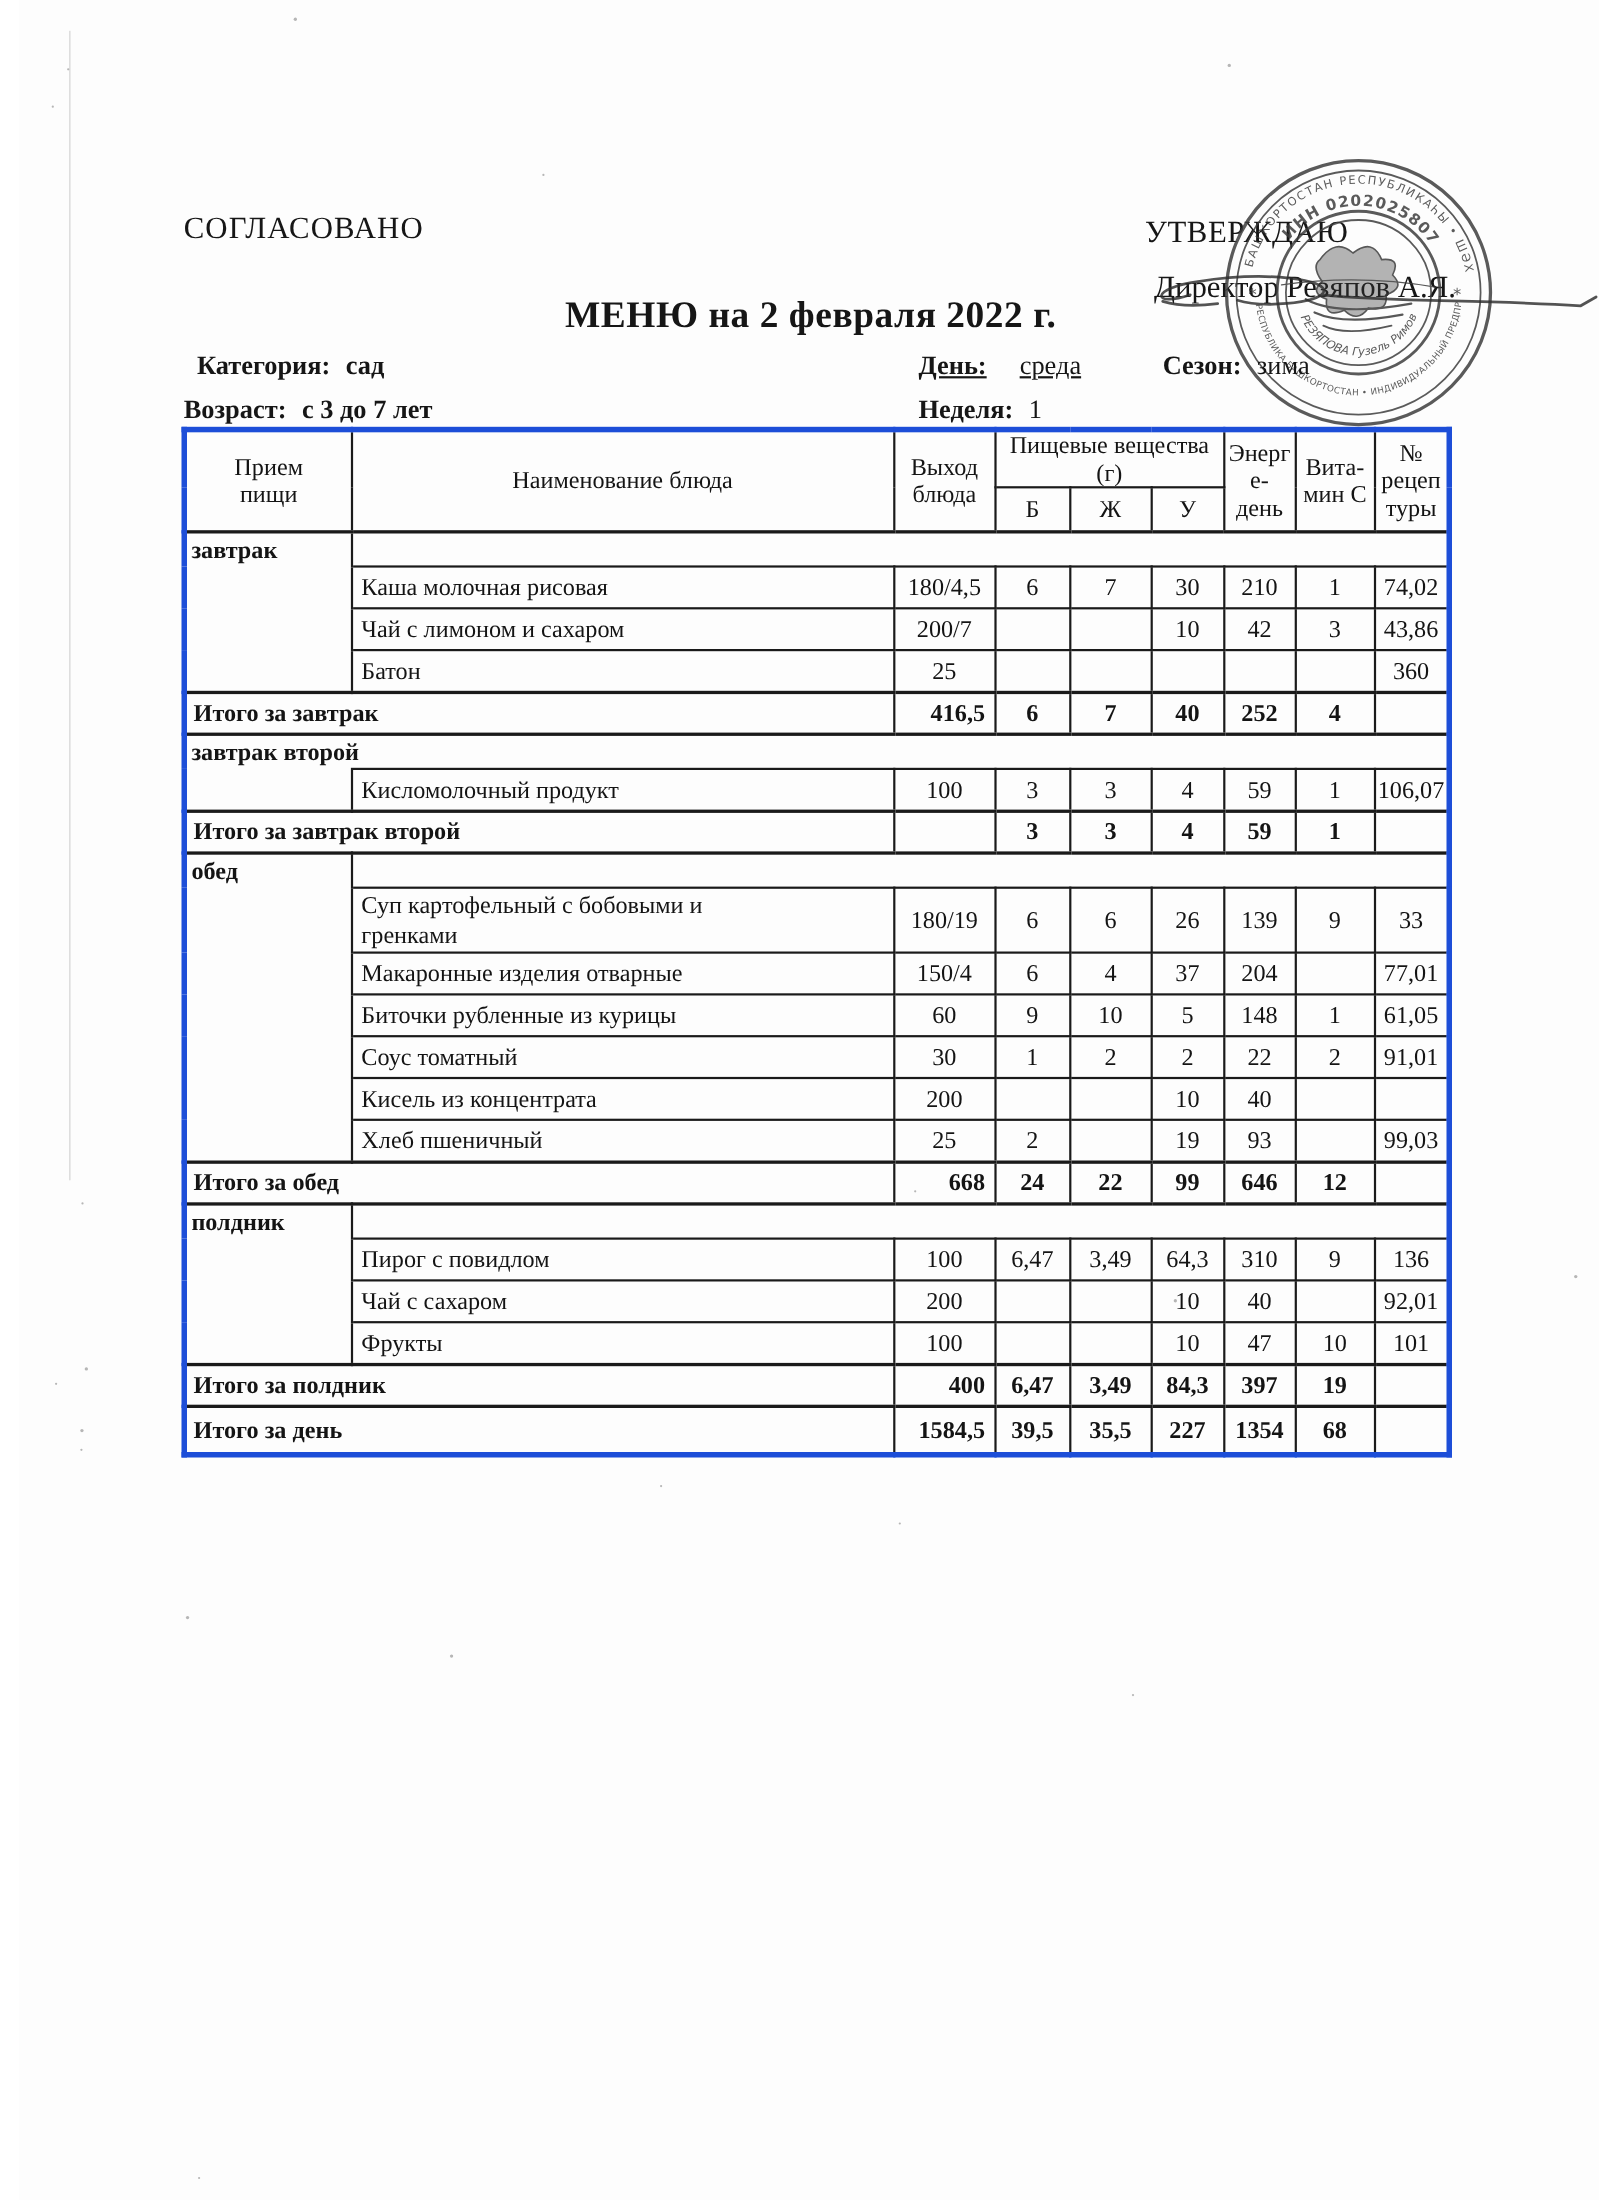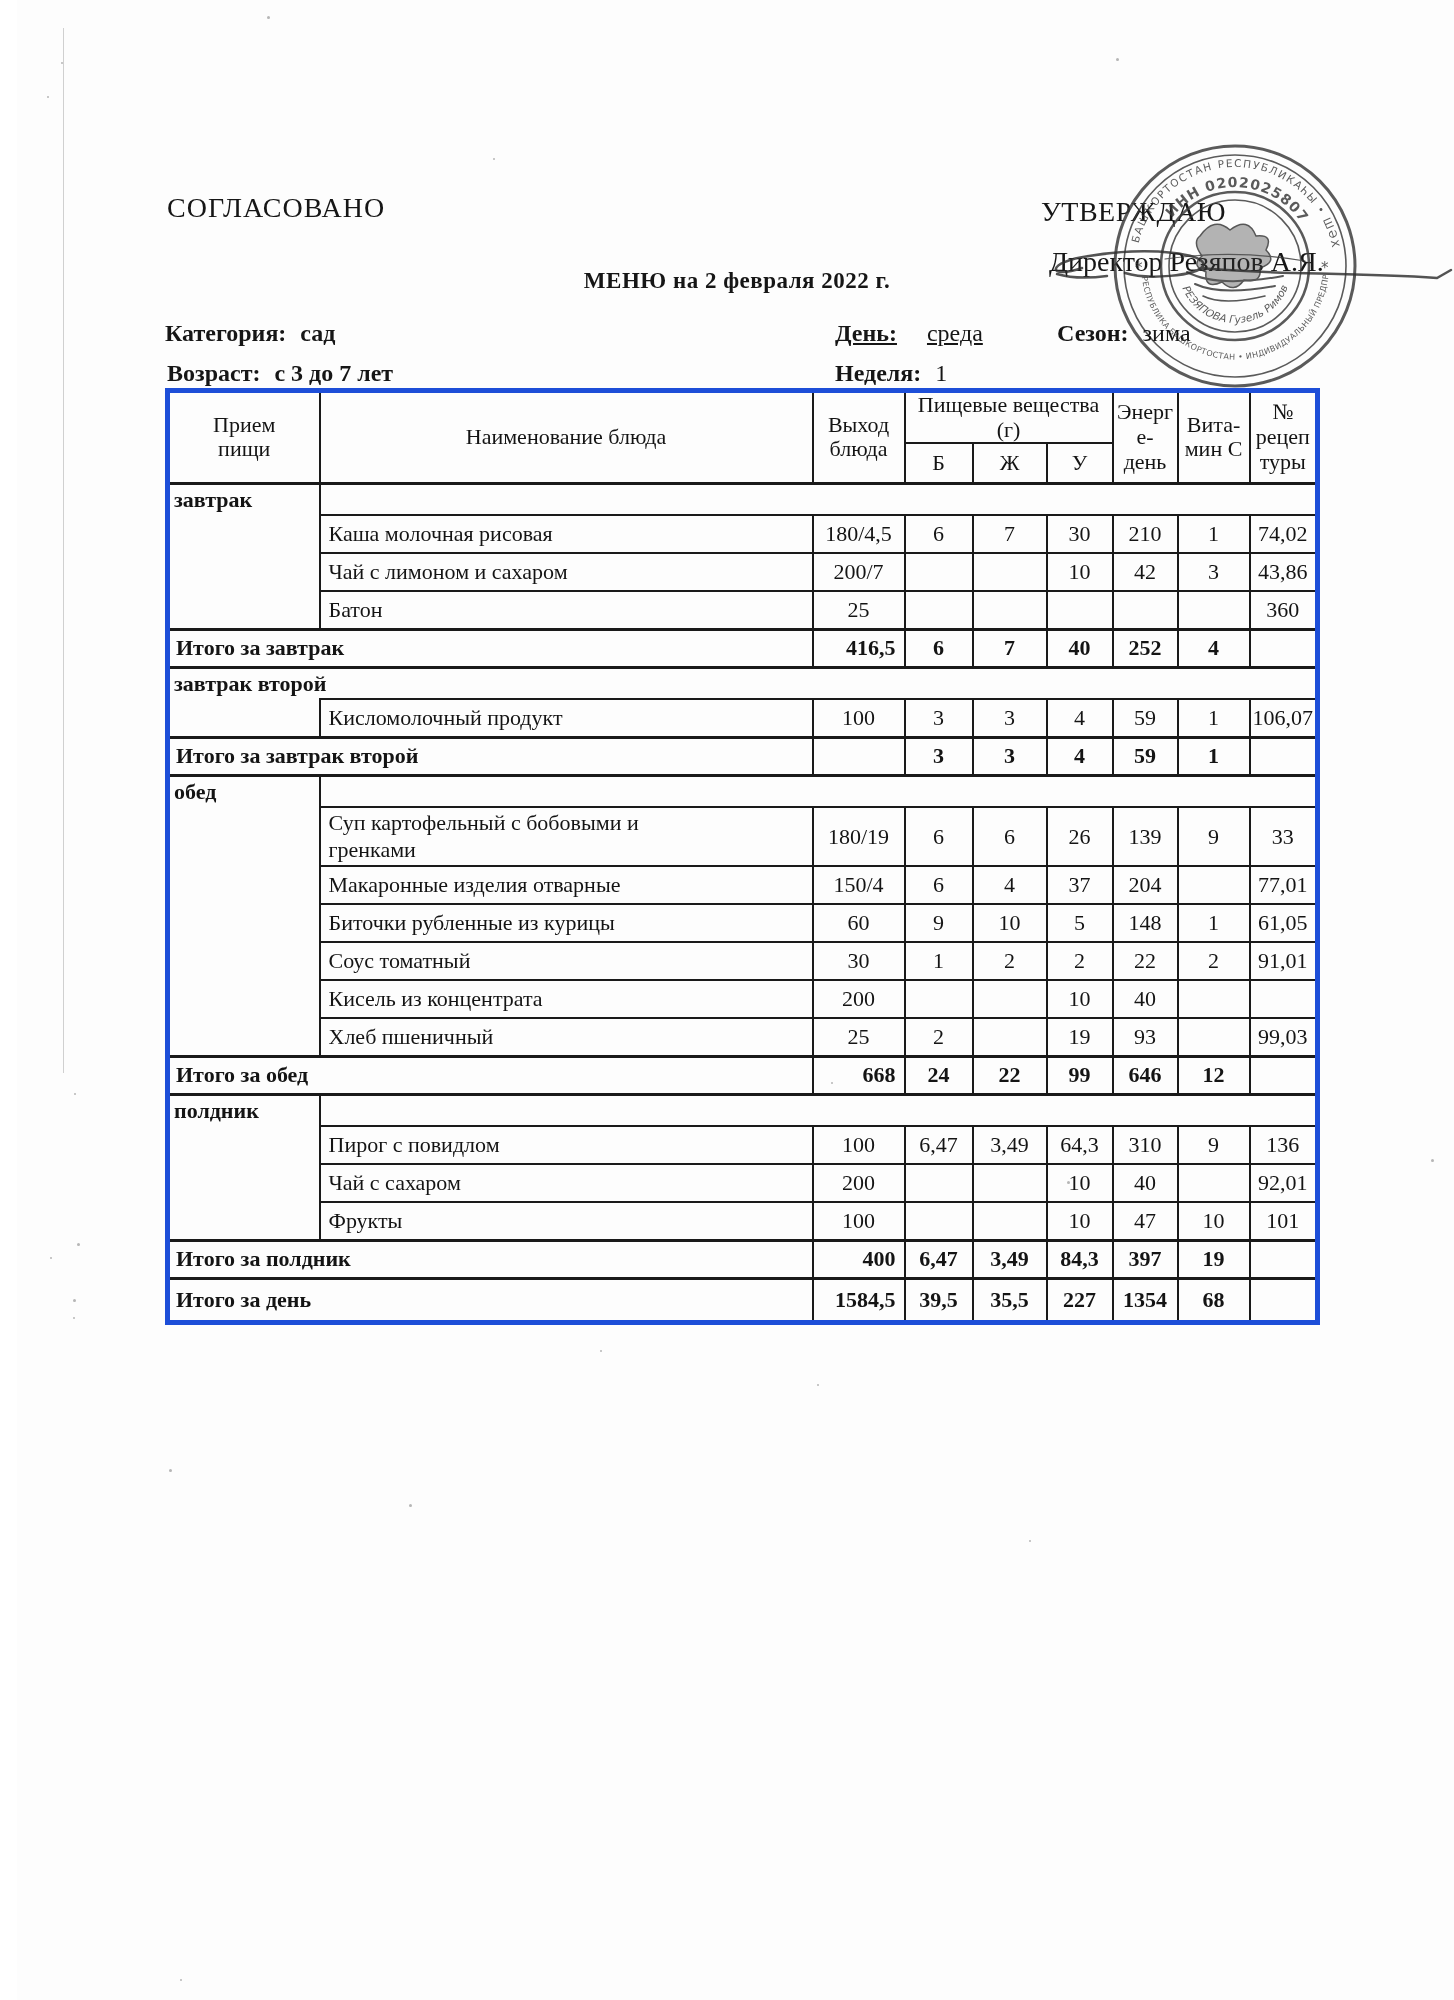--- a/index.html
+++ b/index.html
@@ -1,20 +1,20 @@
 <!DOCTYPE html>
 <html><head>
 <meta charset="utf-8">
 <style>
   html,body{margin:0;padding:0;background:#ffffff;}
   .page{position:relative;width:1454px;height:2000px;background:#fdfdfd;overflow:hidden;
         font-family:"Liberation Serif","DejaVu Serif",serif;color:#161616;margin-left:17px;}
   .txt{position:absolute;font-size:28px;white-space:nowrap;}
   .title{position:absolute;left:390px;top:268px;width:660px;text-align:center;
-         font-size:23px;font-weight:bold;letter-spacing:.5px;}
+         font-size:34px;font-weight:bold;letter-spacing:.5px;}
   .meta{position:absolute;font-size:24px;white-space:nowrap;}
   .meta .lab{font-weight:bold;}
   .meta .val{margin-left:14px;}
   .meta.allbold .val{font-weight:bold;}
   .blank-line{display:inline-block;width:52px;border-bottom:3px solid #1a1a1a;height:24px;vertical-align:baseline;}
 
   
   table.menu{position:absolute;left:148px;top:388px;width:1150px;border-collapse:collapse;
              table-layout:fixed;font-size:22px;color:#141414;}
   table.menu{border:5px solid #1d4ed8;}
@@ -73,21 +73,21 @@
   <div class="speck" style="left:800px;top:1384px;width:2px;height:2px;"></div>
   <div class="speck" style="left:163px;top:1979px;width:2px;height:2px;"></div>
 
   <div class="txt" style="left:150px;top:192px;letter-spacing:1px;">СОГЛАСОВАНО</div>
 
   <div class="txt" style="left:1024px;top:196px;letter-spacing:.5px;">УТВЕРЖДАЮ</div>
   <div class="txt" style="left:1032px;top:246px;">Директор Резяпов А.Я.</div>
 
   <div class="title">МЕНЮ на  2 февраля  2022 г.</div>
 
-  <div class="meta allbold" style="left:148px;top:320px;"><span class="lab">Категория:</span><span class="val">сад</span></div>
+  <div class="meta allbold" style="left:162px;top:320px;"><span class="lab">Категория:</span><span class="val">сад</span></div>
   <div class="meta allbold" style="left:150px;top:360px;"><span class="lab">Возраст:</span><span class="val">с 3 до 7 лет</span></div>
   <div class="meta" style="left:818px;top:320px;text-decoration:underline;"><span class="lab">День:</span><span class="val" style="margin-left:30px;">среда</span></div>
   <div class="meta" style="left:818px;top:360px;"><span class="lab">Неделя:</span><span class="val">1</span></div>
   <div class="meta" style="left:1040px;top:320px;z-index:6;"><span class="lab">Сезон:</span><span class="val">зима</span></div>
 
   <table class="menu">
     <colgroup>
       <col style="width:152px">
         <col style="width:493px">
         <col style="width:92px">

